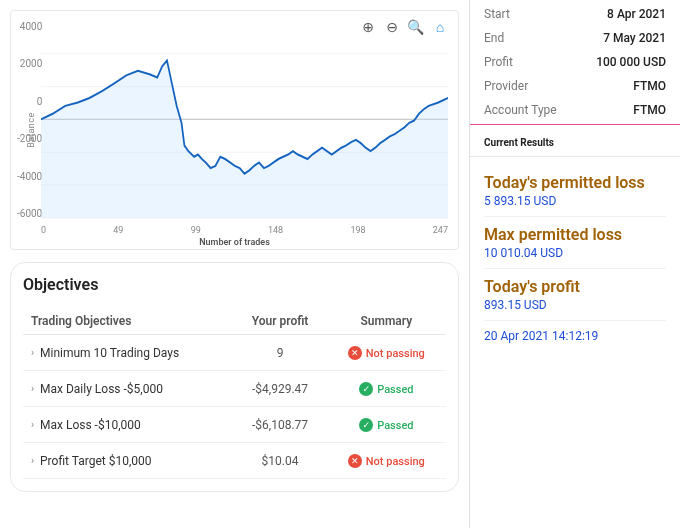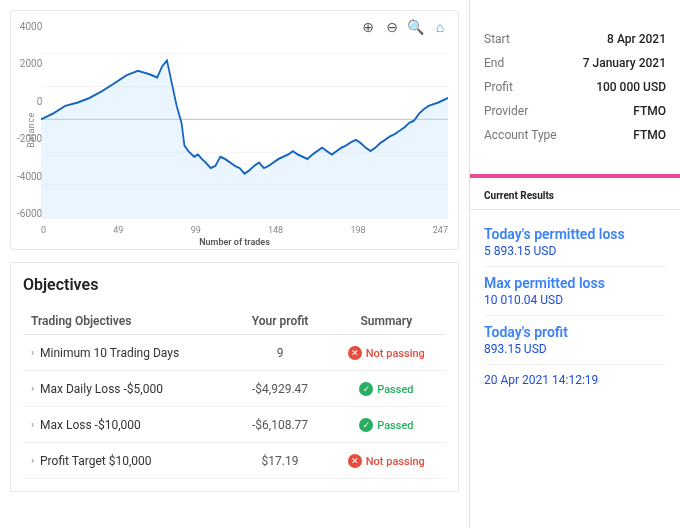--- a/index.html
+++ b/index.html
@@ -107,21 +107,21 @@
       align-items: flex-end;
     }
     .chart-y-ticks span {
       font-size: 10px;
       color: #888;
     }
     
     .objectives-section {
       background: #fff;
       border: 1px solid #e8e8e8;
-      border-radius: 0;
+      border-radius: 15px;
       padding: 12px;
     }
     .objectives-title {
       font-size: 16px;
       font-weight: 600;
       color: #222;
       margin-bottom: 14px;
     }
     .objectives-table {
       width: 100%;
@@ -178,22 +178,22 @@
       font-size: 9px;
       color: #fff;
     }
     .dot-fail { background: #e74c3c; }
     .dot-pass { background: #27ae60; }
     .status-fail { color: #e74c3c; }
     .status-pass { color: #27ae60; }
 
     
     .right-info-section {
-      border-bottom: 4px solid #ec4899;
-      padding: 27px 14px;
+      border-bottom: 1px solid #ec4899;
+      padding: 2px 14px;
     }
     .info-row {
       display: flex;
       justify-content: space-between;
       align-items: flex-start;
       padding: 5px 0;
     }
     .info-label {
       color: #777;
       font-size: 12px;
@@ -216,23 +216,23 @@
       padding: 8px 14px;
     }
     .result-row {
       padding: 8px 0;
       border-bottom: 1px solid #f0f0f0;
     }
     .result-row:last-child {
       border-bottom: none;
     }
     .result-label {
-      font-size: 14px;
+      font-size: 16px;
       font-weight: 600;
-      color: #3b82f6;
+      color: #a16207;
       margin-bottom: 2px;
     }
     .result-value {
       font-size: 12px;
       color: #1d4ed8;
     }
   </style>
 </head>
 <body>
 
@@ -346,42 +346,42 @@
       </span>
     </td>
   </tr>
             <tr>
     <td>
       <div class="row-label">
         <span class="chevron">›</span>
         <span>Profit Target $10,000</span>
       </div>
     </td>
-    <td>$17.19</td>
+    <td>$10.04</td>
     <td>
       <span class="status-badge status-fail">
         <span class="dot dot-fail">✕</span>
         Not passing
       </span>
     </td>
   </tr>
           </tbody>
       </table>
     </div>
   </div>
 
   <div class="right-panel">
     <div class="right-info-section" id="info-rows-container">
     <div class="info-row">
     <span class="info-label">Start</span>
     <span class="info-value">8 Apr 2021</span>
   </div>
         <div class="info-row">
     <span class="info-label">End</span>
-    <span class="info-value">7 January 2021</span>
+    <span class="info-value">7 May 2021</span>
   </div>
         <div class="info-row">
     <span class="info-label">Profit</span>
     <span class="info-value">100 000 USD</span>
   </div>
         <div class="info-row">
     <span class="info-label">Provider</span>
     <span class="info-value">FTMO</span>
   </div>
         <div class="info-row">

